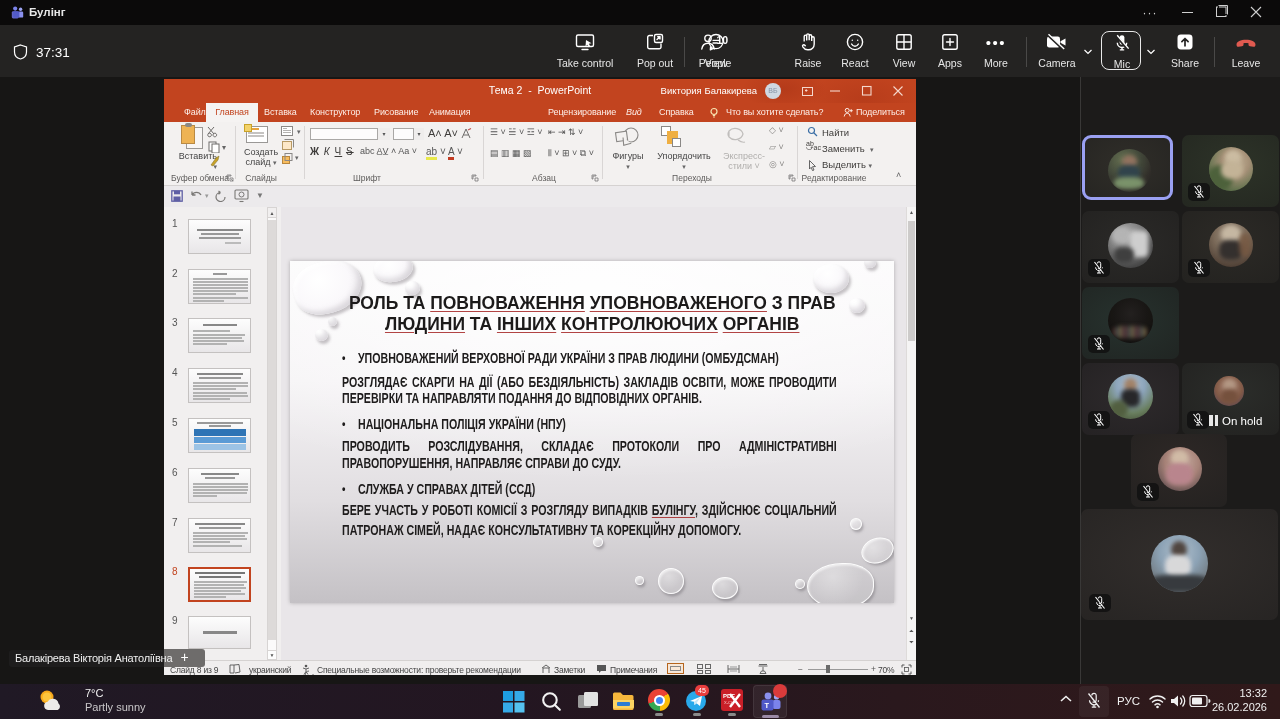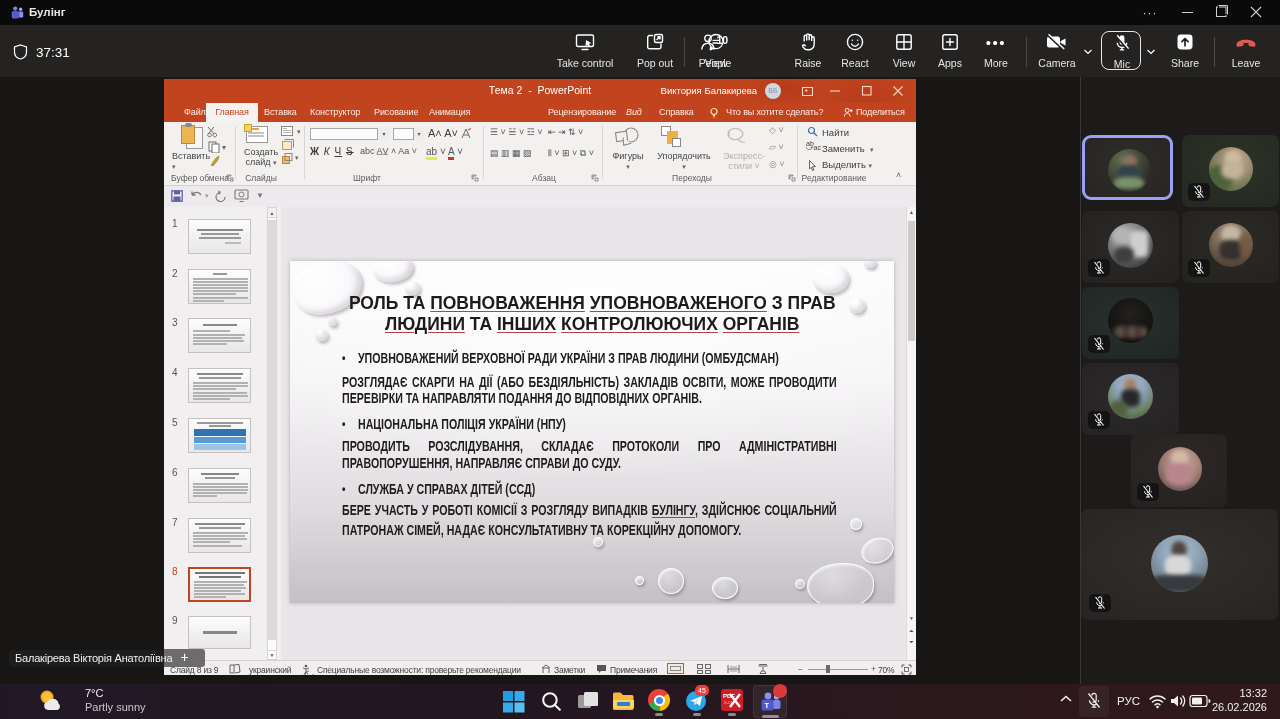--- a/index.html
+++ b/index.html
@@ -262,21 +262,21 @@
             <path d="M1.2 9.5 c0.4 -2.2 1.5 -3.3 3 -3.3 c1.5 0 2.6 1.1 3 3.3" fill="none" stroke="#fdeee8" stroke-width="1"></path>
             <path d="M8.2 2.2 v3 M6.7 3.7 h3" stroke="#fdeee8" stroke-width="1"></path>
           </svg>
         <div class="mtab" style="left:692px;">Поделиться</div>
       </div>
       <div id="ribbon">
 
         <div class="abs" style="left:22px;top:5px;width:17px;height:22px;background:#f8f6f5;border:1px solid #9a9896;"></div>
         <div class="abs" style="left:17px;top:3px;width:14px;height:19px;background:#eeb354;border:1px solid #ba8a43;"></div>
         <div class="abs" style="left:21px;top:1px;width:7px;height:4px;background:#8a8886;border-radius:2px;"></div>
-        <div class="abs" style="left:8px;top:29px;width:45px;text-align:left;font-size:9px;color:#444;">Вставить<br><span style="font-size:7px;color:#666;">▾</span></div>
+        <div class="abs" style="left:8px;top:29px;width:45px;text-align:right;font-size:9px;color:#444;">Вставить<br><span style="font-size:7px;color:#666;">▾</span></div>
         <svg class="abs" style="left:42px;top:4px" width="13" height="13" viewBox="0 0 13 13">
             <path d="M2 1 L8 8 M8 1 L2 8 M4.2 7.3 a1.8 1.8 0 1 1 -2.4 2 a1.8 1.8 0 0 1 2.4 -2 M8.2 7.3 a1.8 1.8 0 1 0 2.4 2 a1.8 1.8 0 0 0 -2.4 -2" fill="none" stroke="#6d6b69" stroke-width="1"></path>
           </svg>
         <svg class="abs" style="left:44px;top:19px" width="12" height="12" viewBox="0 0 12 12">
             <rect x="1" y="1" width="7" height="9" fill="#fff" stroke="#6d6b69" stroke-width="1"></rect>
             <rect x="4" y="3" width="7" height="9" fill="#fff" stroke="#6d6b69" stroke-width="1"></rect>
           </svg>
         <div class="abs" style="left:58px;top:21px;font-size:8px;color:#666;">▾</div>
         <svg class="abs" style="left:45px;top:33px" width="12" height="12" viewBox="0 0 12 12">
             <path d="M2 10 L7 3 L10 1 L9 5 L4 11 Z" fill="#c9a227" stroke="#8a7a30" stroke-width="0.6"></path>
@@ -643,20 +643,35 @@
           <div class="av" style="left:13px;top:15px;width:19px;height:18px;background:#2a2a2e;border-radius:35%;"></div>
           <div class="av" style="left:2px;top:26px;width:18px;height:18px;background:#55683a;border-radius:50%;"></div>
         </div>
         <div class="micbadge">
             <svg class="msvg" width="22" height="18" viewBox="0 0 22 18">
               <path d="M9.3 4.5 a1.7 1.7 0 0 1 3.4 0 V8 a1.7 1.7 0 0 1 -2.8 1.3 M7.6 8.3 a3.4 3.4 0 0 0 5.6 2.6 M14.4 8.3 a3.4 3.4 0 0 1 -0.2 1.1 M11 12 v2 M9 14 h4" fill="none" stroke="#fff" stroke-width="1"></path>
               <path d="M6.5 3 L15.5 14.5" stroke="#fff" stroke-width="1.1"></path>
             </svg>
           </div>
       </div>
+      <div class="tile" style="left:101px;top:286px;width:97px;height:72px;background:radial-gradient(100px 70px at 55% 40%, #2b2d2a, #201f1e);">
+        <div class="av" style="left:32px;top:13px;width:30px;height:30px;background:radial-gradient(circle at 50% 40%, #c8927a, #9a5f42 55%, #6a4a5a 85%, #4a3540);">
+          <div class="av" style="left:9px;top:3px;width:13px;height:12px;background:#caa184;border-radius:50%;"></div>
+          <div class="av" style="left:7px;top:13px;width:17px;height:14px;background:#8a5437;border-radius:40%;"></div>
+        </div>
+        <div class="micbadge" style="left:5px;bottom:6px;">
+            <svg class="msvg" width="22" height="18" viewBox="0 0 22 18">
+              <path d="M9.3 4.5 a1.7 1.7 0 0 1 3.4 0 V8 a1.7 1.7 0 0 1 -2.8 1.3 M7.6 8.3 a3.4 3.4 0 0 0 5.6 2.6 M14.4 8.3 a3.4 3.4 0 0 1 -0.2 1.1 M11 12 v2 M9 14 h4" fill="none" stroke="#fff" stroke-width="1"></path>
+              <path d="M6.5 3 L15.5 14.5" stroke="#fff" stroke-width="1.1"></path>
+            </svg>
+          </div>
+        <div class="abs" style="left:27px;bottom:9px;width:3.5px;height:11px;background:#e8e8e8;"></div>
+        <div class="abs" style="left:32.5px;bottom:9px;width:3.5px;height:11px;background:#e8e8e8;"></div>
+        <div class="abs" style="left:40px;bottom:8px;color:#fff;font-size:11.5px;">On hold</div>
+      </div>
 
       <div class="tile" style="left:50px;top:357px;width:96px;height:73px;background:radial-gradient(100px 70px at 50% 40%, #2e2826, #21201f);">
         <div class="av" style="left:27px;top:13px;width:44px;height:44px;background:radial-gradient(circle at 55% 35%, #e0b8a8, #c08a7a 45%, #7a5a5a 80%, #4a3a3a);">
           <div class="av" style="left:13px;top:3px;width:17px;height:16px;background:#e8c8a8;border-radius:50%;"></div>
           <div class="av" style="left:8px;top:16px;width:27px;height:22px;background:#d88a96;border-radius:40%;"></div>
         </div>
         <div class="micbadge">
             <svg class="msvg" width="22" height="18" viewBox="0 0 22 18">
               <path d="M9.3 4.5 a1.7 1.7 0 0 1 3.4 0 V8 a1.7 1.7 0 0 1 -2.8 1.3 M7.6 8.3 a3.4 3.4 0 0 0 5.6 2.6 M14.4 8.3 a3.4 3.4 0 0 1 -0.2 1.1 M11 12 v2 M9 14 h4" fill="none" stroke="#fff" stroke-width="1"></path>
               <path d="M6.5 3 L15.5 14.5" stroke="#fff" stroke-width="1.1"></path>

